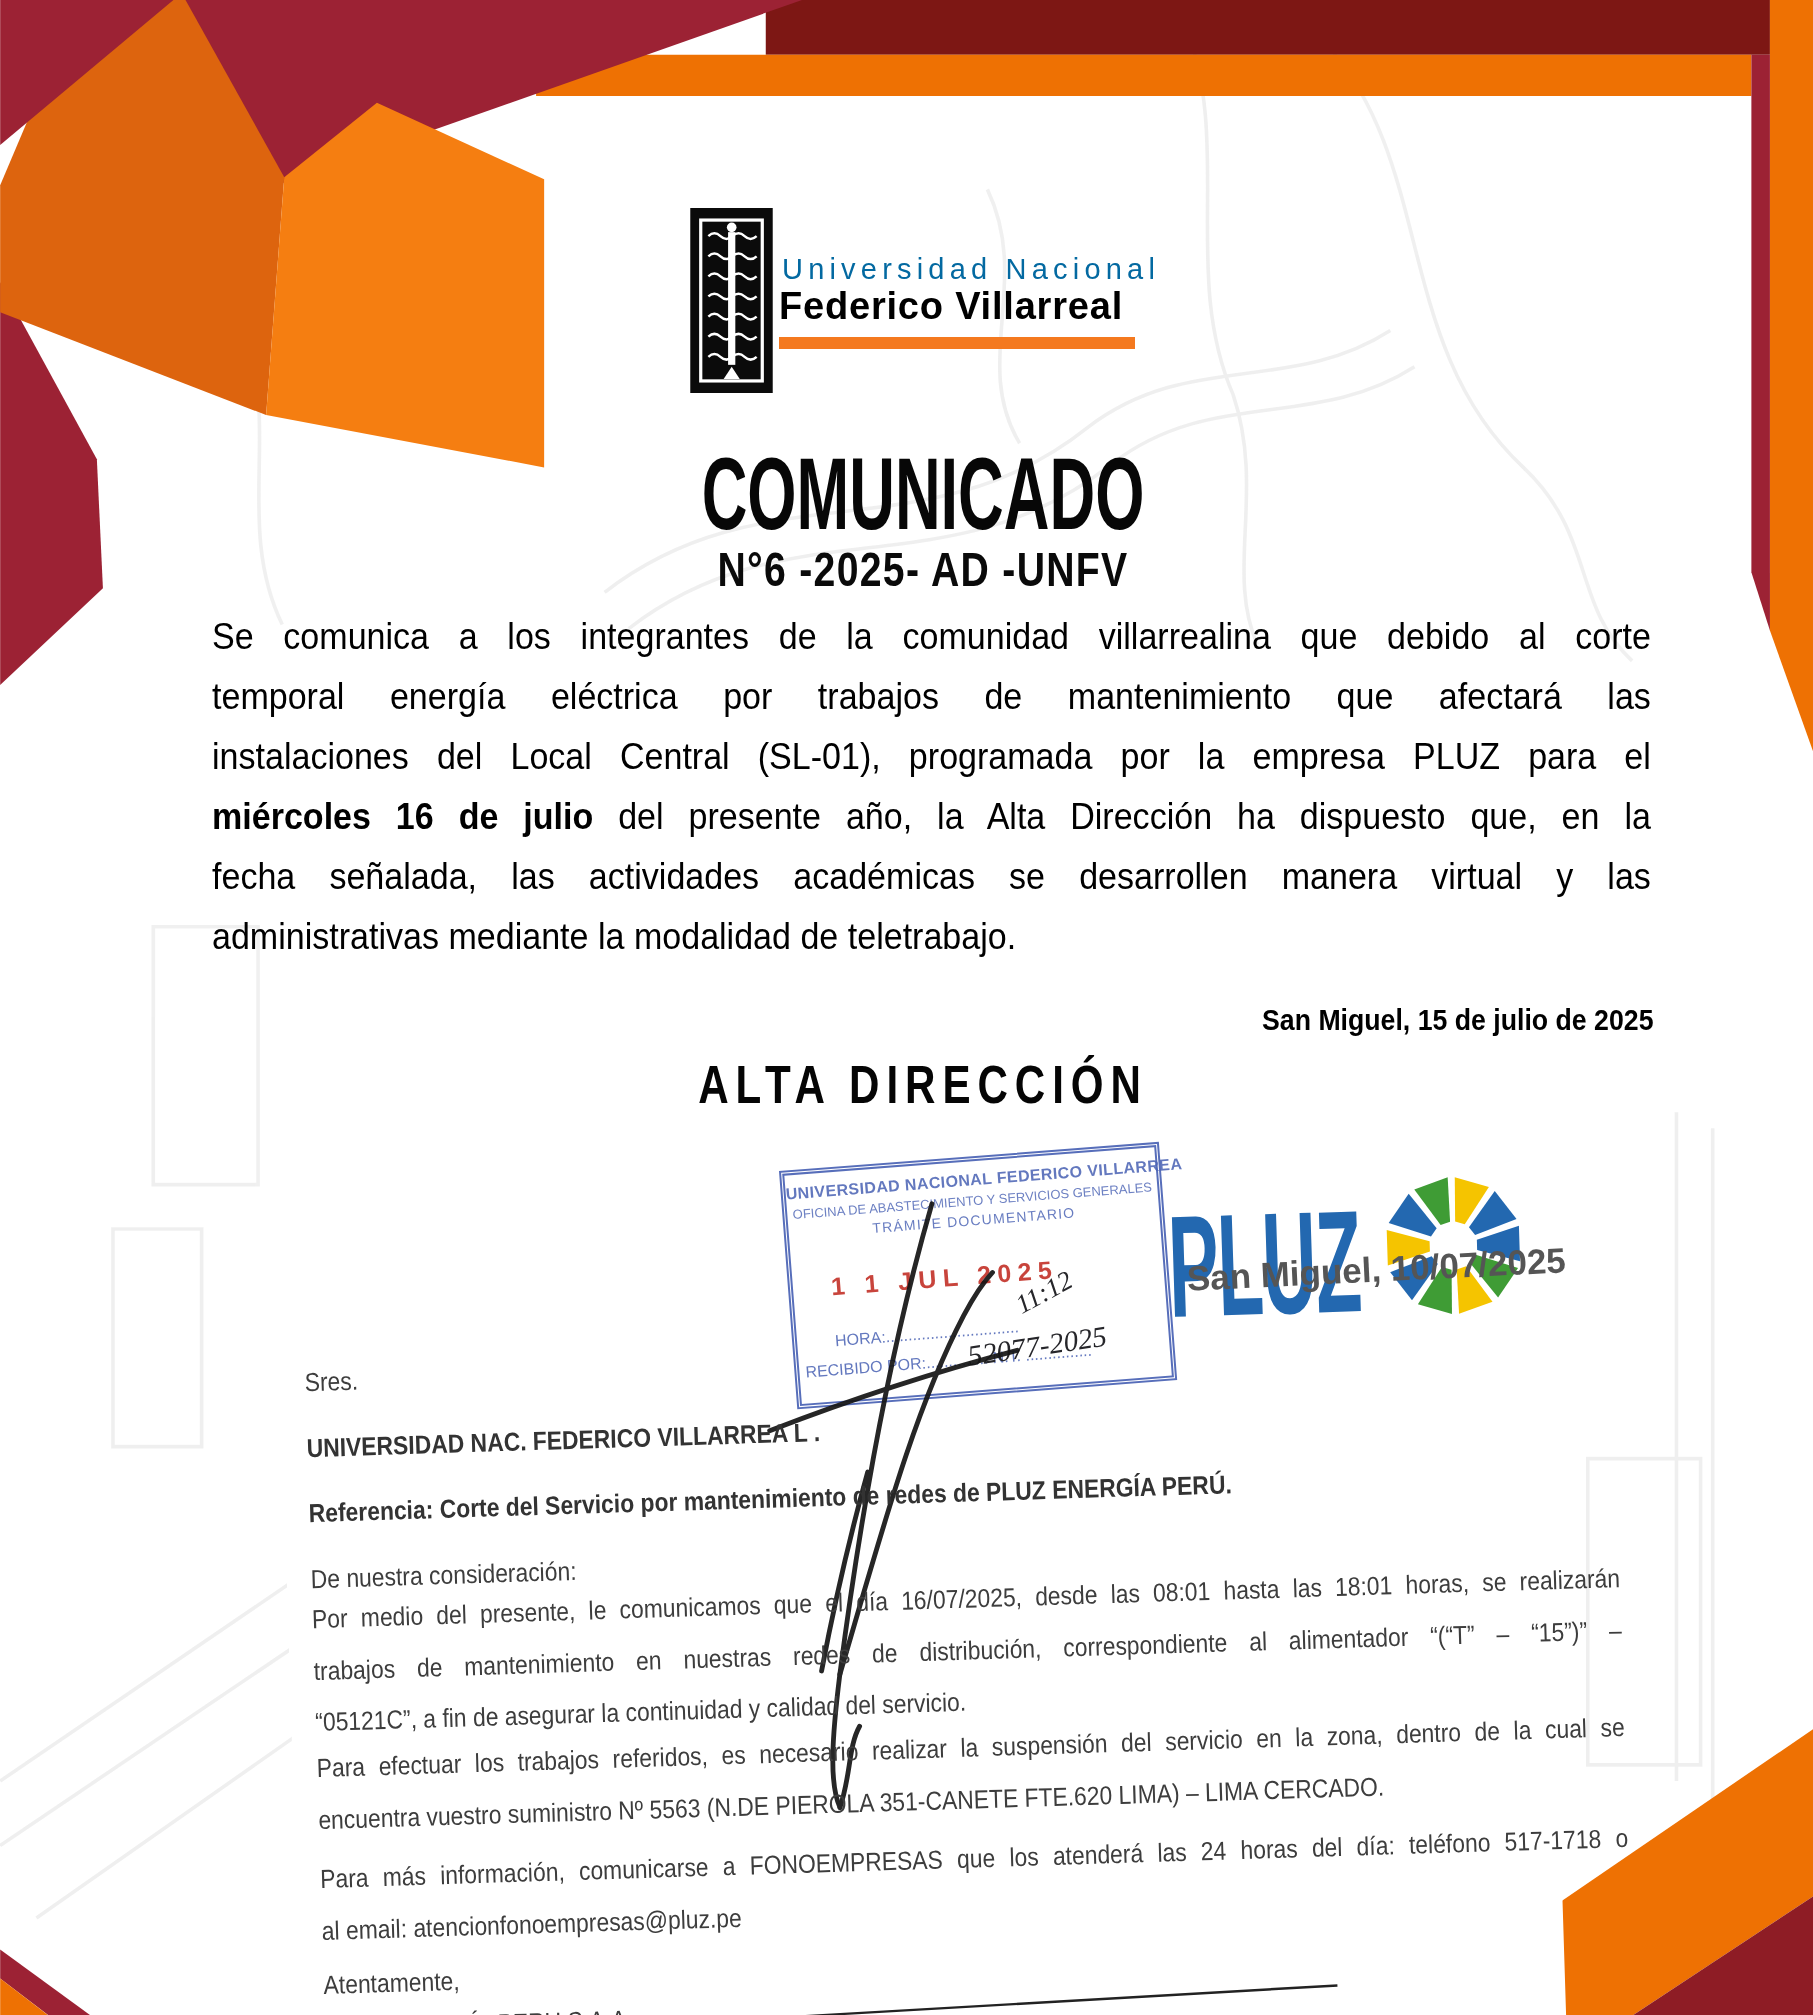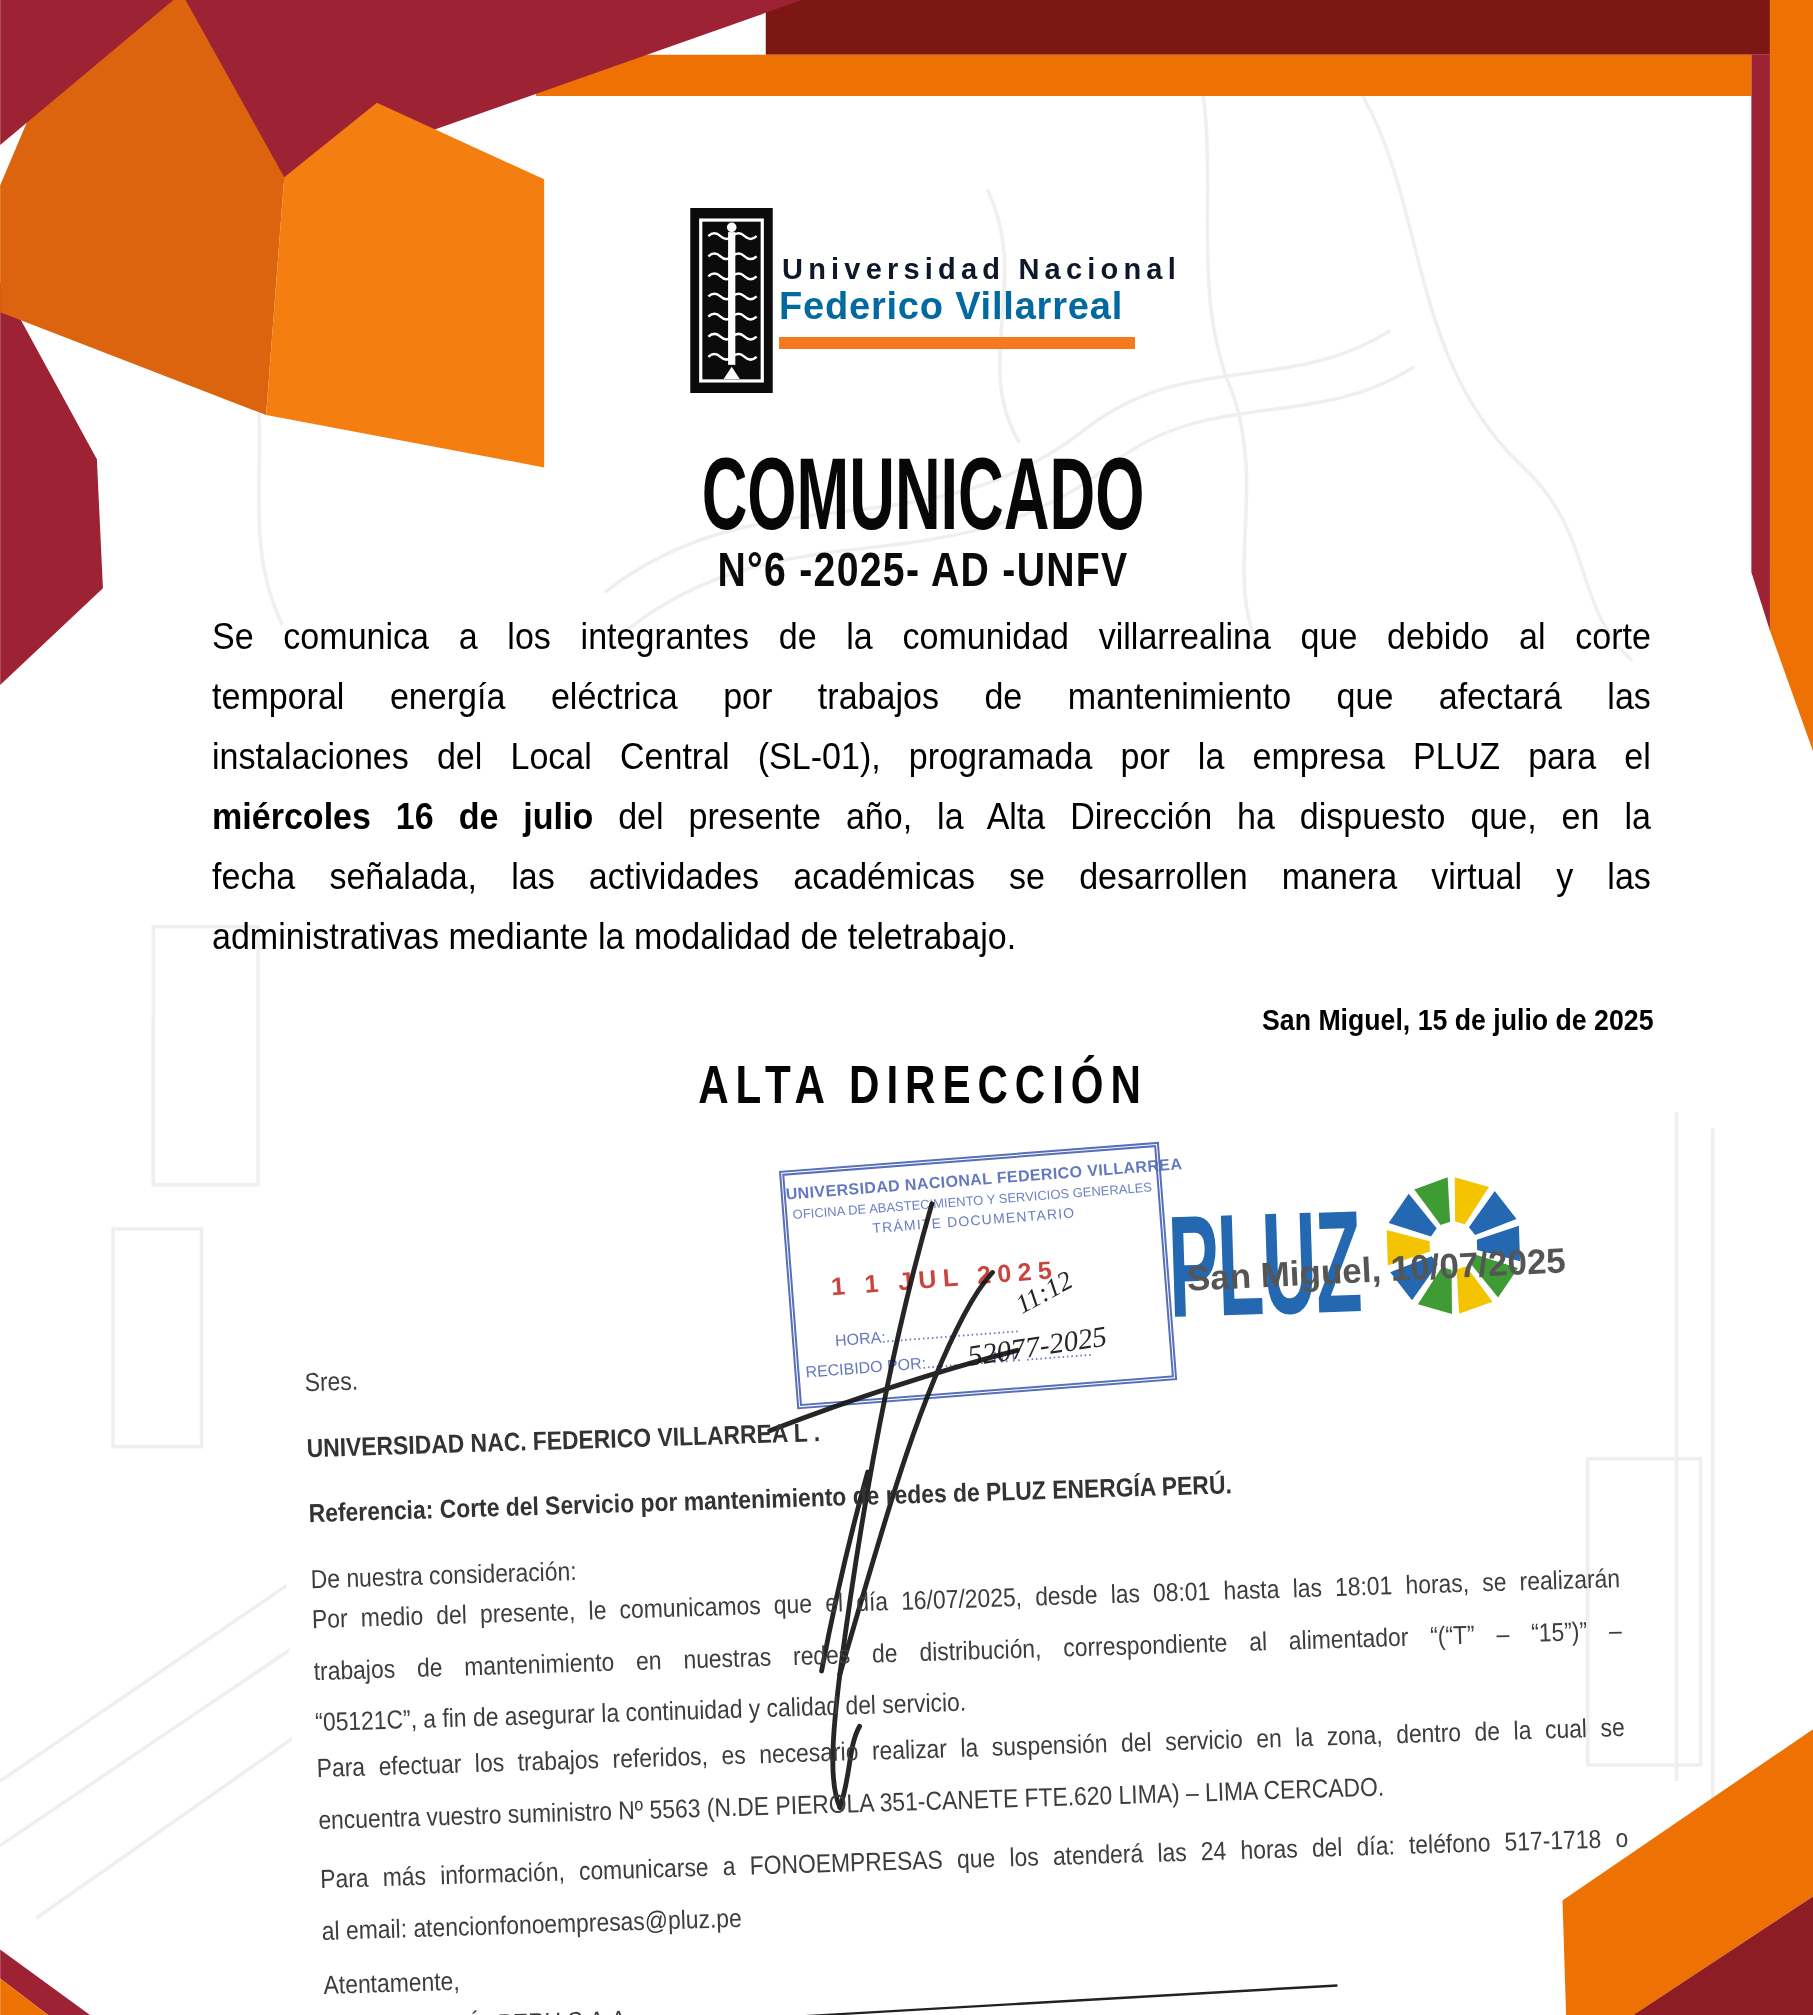--- a/index.html
+++ b/index.html
@@ -1,22 +1,22 @@
 <!DOCTYPE html>
 <html style="font-size:6.4px"><head>
 <meta charset="utf-8">
 <style>
   html,body{margin:0;padding:0;background:#ffffff;}
   #page{position:relative;width:1814px;height:2267px;background:#ffffff;overflow:hidden;
         font-family:"Liberation Sans",sans-serif;}
   .abs{position:absolute;}
   svg{display:block;}
   
-  .brand-top{left:782px;top:253px;font-size:29px;letter-spacing:5.2px;color:#0f172a;font-weight:bold;}
-  .brand-bottom{left:779px;top:285px;font-size:38px;font-weight:bold;letter-spacing:0.8px;color:#0369a1;}
+  .brand-top{left:782px;top:253px;font-size:29px;letter-spacing:5.2px;color:#0369a1;}
+  .brand-bottom{left:779px;top:285px;font-size:38px;font-weight:bold;letter-spacing:0.8px;color:#000000;}
   .brand-bar{left:779px;top:337px;width:356px;height:12px;background:#F4791F;}
   .doc-title{left:399px;top:436px;width:1048px;text-align:center;font-size:102px;font-weight:bold;
              color:#070707;transform:scaleX(0.62);transform-origin:50% 0;white-space:nowrap;}
   .doc-subtitle{left:399px;top:541px;width:1048px;text-align:center;font-size:49px;font-weight:bold;
              color:#0a0a0a;transform:scaleX(0.80);transform-origin:50% 0;white-space:nowrap;letter-spacing:1.6px;}
   
   .main-par{left:212px;top:607px;width:1564px;transform:scaleX(0.92);transform-origin:0 0;
             font-size:37px;line-height:60px;color:#000;}
   .bline{text-align:justify;text-align-last:justify;white-space:normal;}
   .bline-last{text-align:left;text-align-last:left;}

